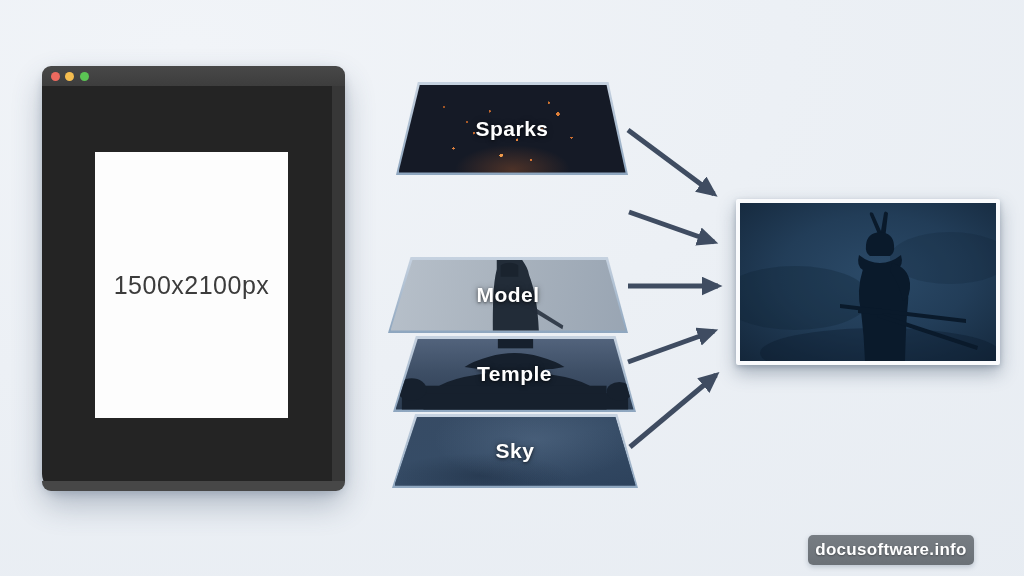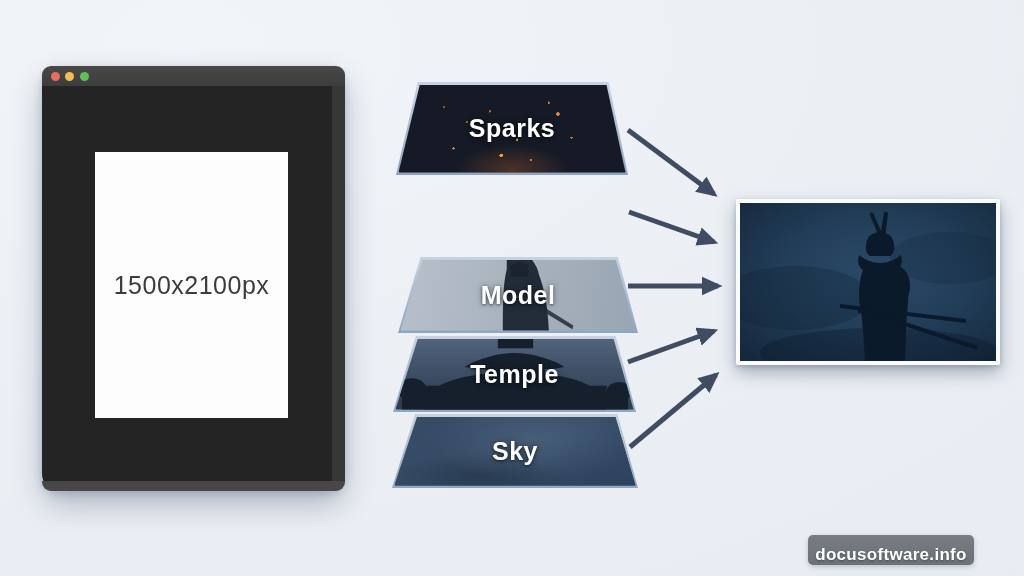--- a/index.html
+++ b/index.html
@@ -50,26 +50,26 @@
     filter:drop-shadow(0 5px 6px rgba(45,65,95,.42));
   }
   .layer-inner {
     position:absolute; inset:2.5px;
     clip-path:polygon(9.4% 0%, 91.6% 0%, 100% 100%, 0% 100%);
     overflow:hidden;
   }
   .layer-inner svg { position:absolute; inset:0; width:100%; height:100%; }
   .layer-label {
     position:absolute; inset:0; display:flex; align-items:center; justify-content:center;
-    color:#fff; font-size:25px; font-weight:bold; letter-spacing:.5px;
+    color:#fff; font-size:21px; font-weight:bold; letter-spacing:.5px;
     text-shadow:0 1px 3px rgba(0,0,0,.55), 0 0 6px rgba(0,0,0,.35); z-index:3;
   }
   #layer-sparks { left:396px; top:82px;  width:232px; height:93px; z-index:25; }
   #layer-fire   { left:395px; top:179px; width:237px; height:75px; z-index:24; }
-  #layer-model  { left:398px; top:257px; width:240px; height:76px; z-index:23;text-align:center; }
+  #layer-model  { left:388px; top:257px; width:240px; height:76px; z-index:23;text-align:center; }
   #layer-temple { left:393px; top:336px; width:243px; height:76px; z-index:22; }
   #layer-sky    { left:392px; top:414px; width:246px; height:74px; z-index:21; }
 
   #layer-sparks .layer-inner {
     background-color:#151a26;
     background-image:
       radial-gradient(2px 2px at 24% 72%, #e0813d 55%, transparent 60%),
       radial-gradient(2px 2px at 33% 55%, #c96a2e 55%, transparent 60%),
       radial-gradient(3px 3px at 45% 80%, #ef9a4a 55%, transparent 60%),
       radial-gradient(2px 2px at 52% 62%, #e98840 55%, transparent 60%),
@@ -111,21 +111,21 @@
     position:absolute; left:736px; top:199px; width:264px; height:166px;
     background:#fafbfd; padding:4px; border-radius:2px;
     box-shadow:0 8px 18px rgba(50,70,95,.38), 0 2px 5px rgba(50,70,95,.25);
   }
   .composite svg { display:block; width:100%; height:100%; }
 
   
   .watermark {
     position:absolute; left:808px; top:535px; width:166px; height:30px;
     background:linear-gradient(180deg,#777d83,#6b7177); border-radius:5px;
-    display:flex; align-items:flex-end; justify-content:center;
+    display:flex; align-items:center; justify-content:center;
     color:#fff; font-size:17px; font-weight:bold; letter-spacing:.3px;
     box-shadow:0 2px 5px rgba(50,70,95,.25);
     text-shadow:0 1px 2px rgba(0,0,0,.35);
   }
 </style>
 </head>
 <body>
 
 <div id="stage">
 

